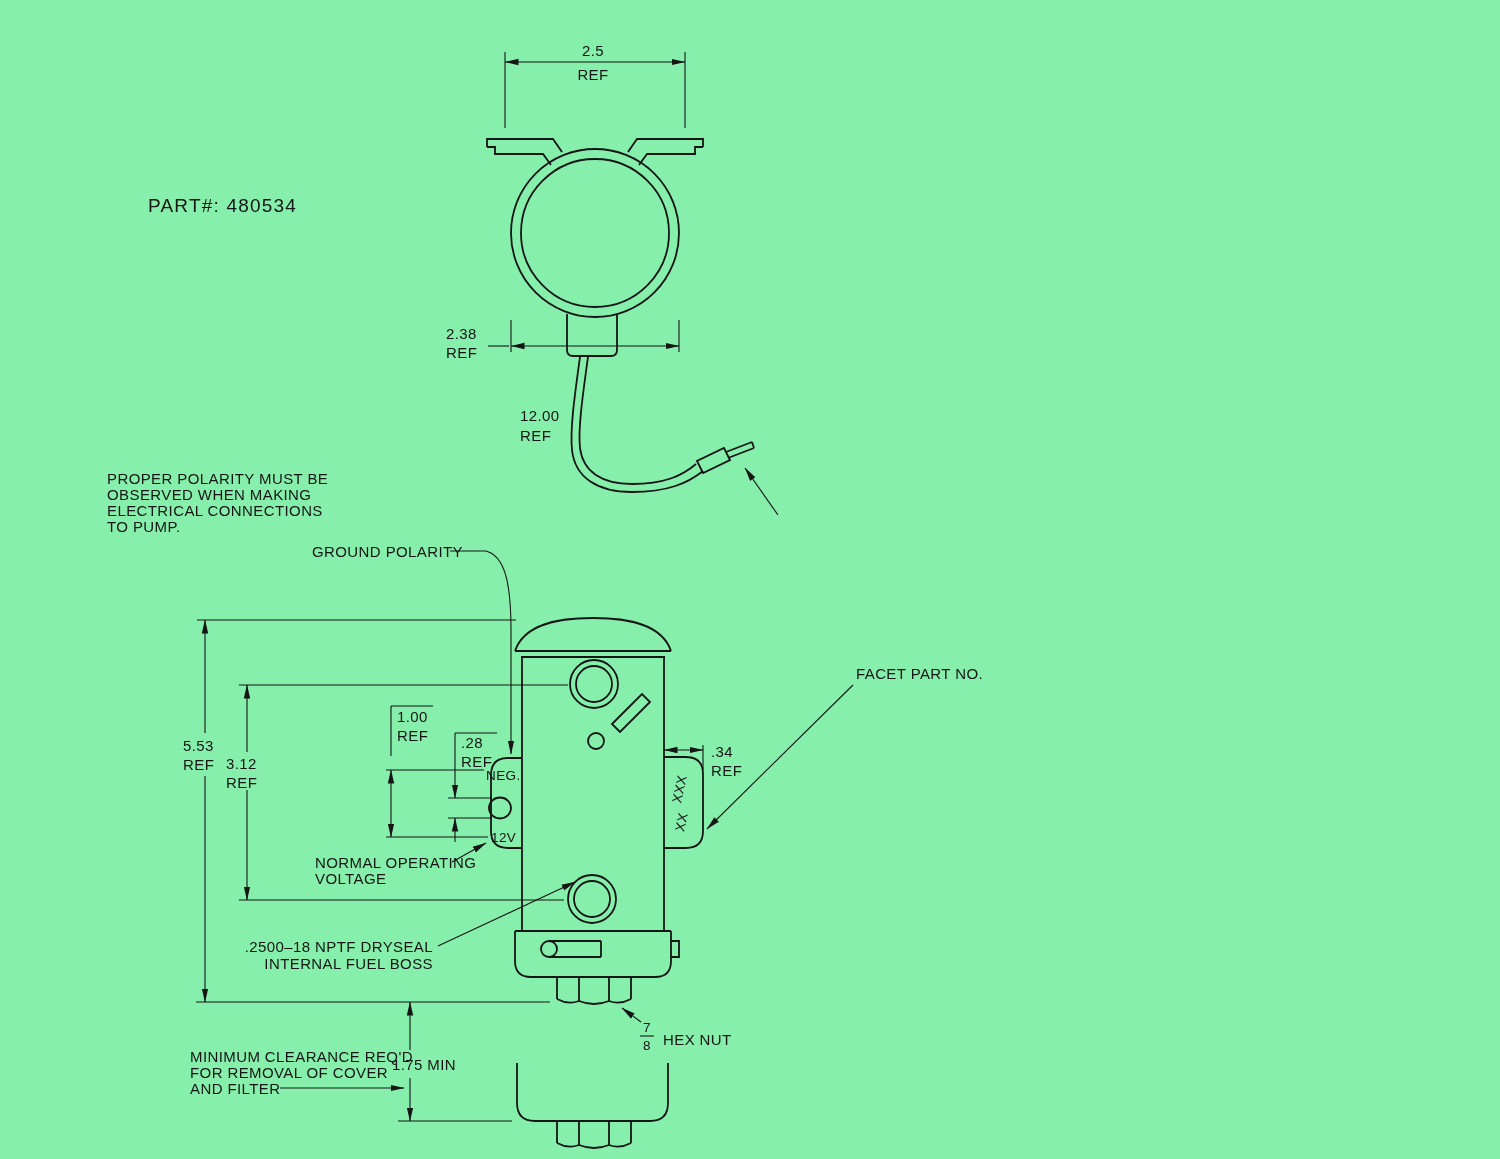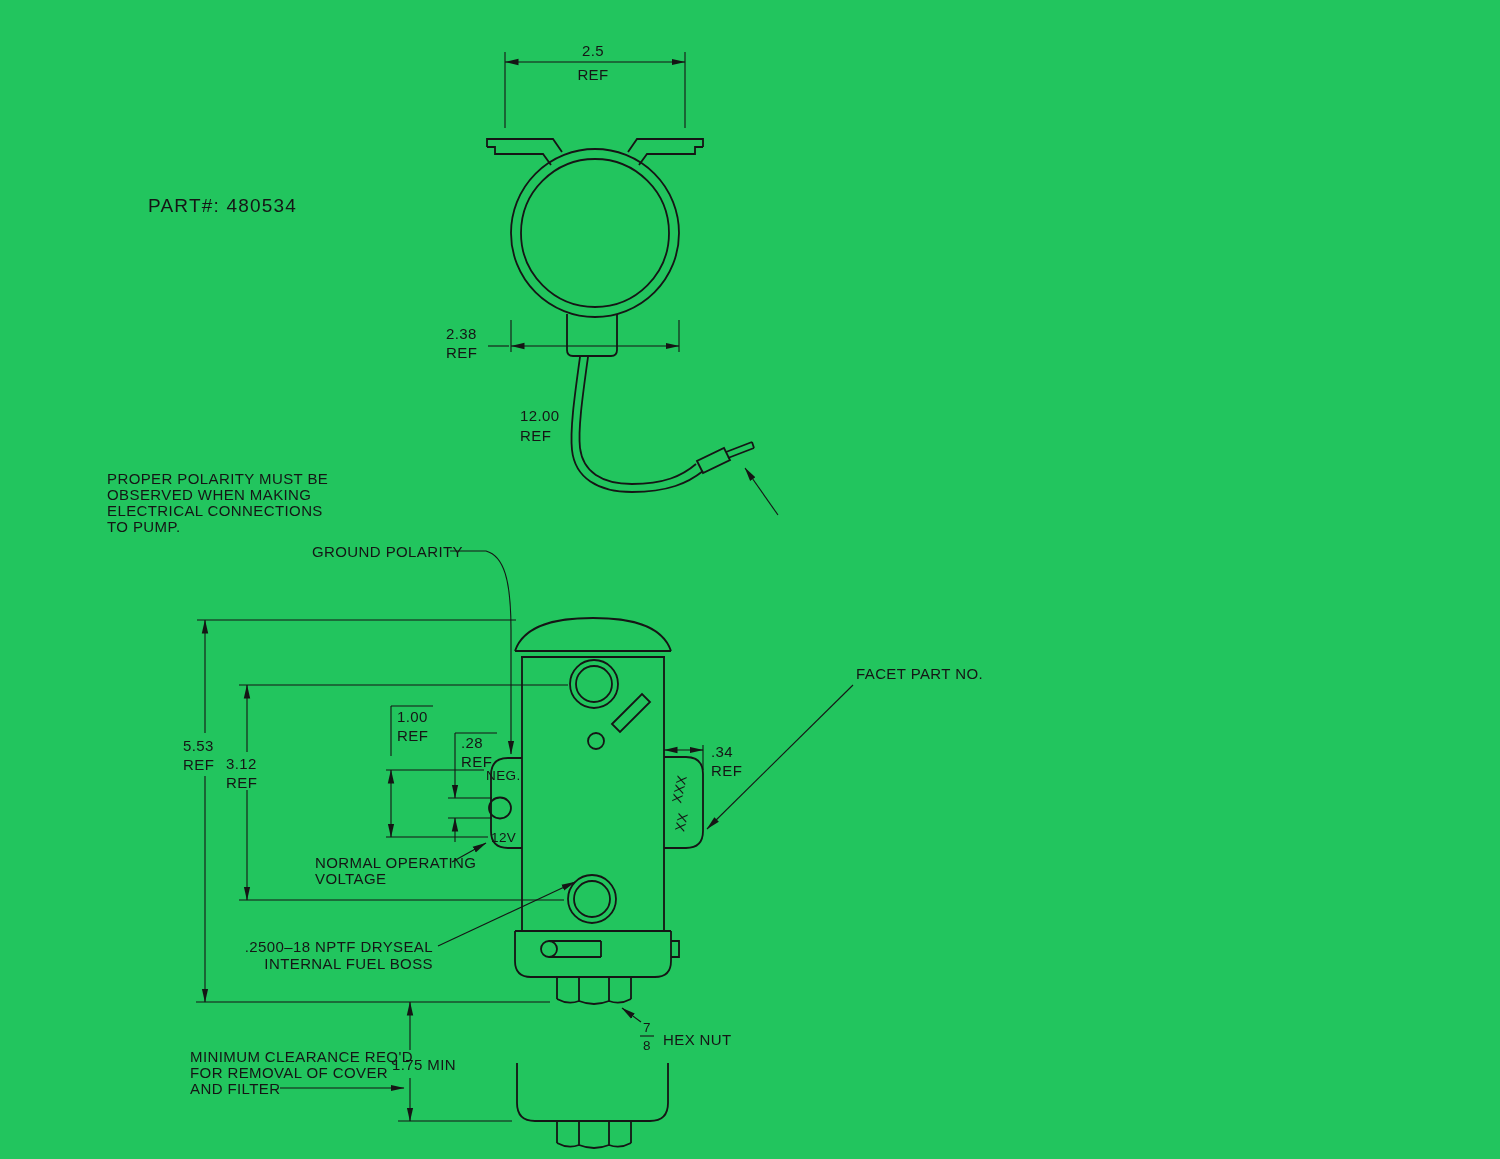--- a/index.html
+++ b/index.html
@@ -1,16 +1,16 @@
 <!DOCTYPE html>
 <html><head>
 <meta charset="utf-8">
 <style>
   html,body{margin:0;padding:0;background:#fff;}
-  .canvas{position:relative;width:1500px;height:1159px;background:#22c55e;overflow:hidden;}
+  .canvas{position:relative;width:1500px;height:1159px;background:#86efac;overflow:hidden;}
   svg{display:block;}
   svg text{fill:#151515;font-family:"Liberation Sans",sans-serif;letter-spacing:0.4px;}
   .t19{font-size:19px;letter-spacing:1.2px;}
   .t15{font-size:15px;}
   .t13{font-size:13.5px;}
   .ol{stroke:#151515;stroke-width:1.8;fill:none;stroke-linejoin:miter;}
   .dl{stroke:#151515;stroke-width:1.1;fill:none;}
 </style>
 </head>
 <body>

